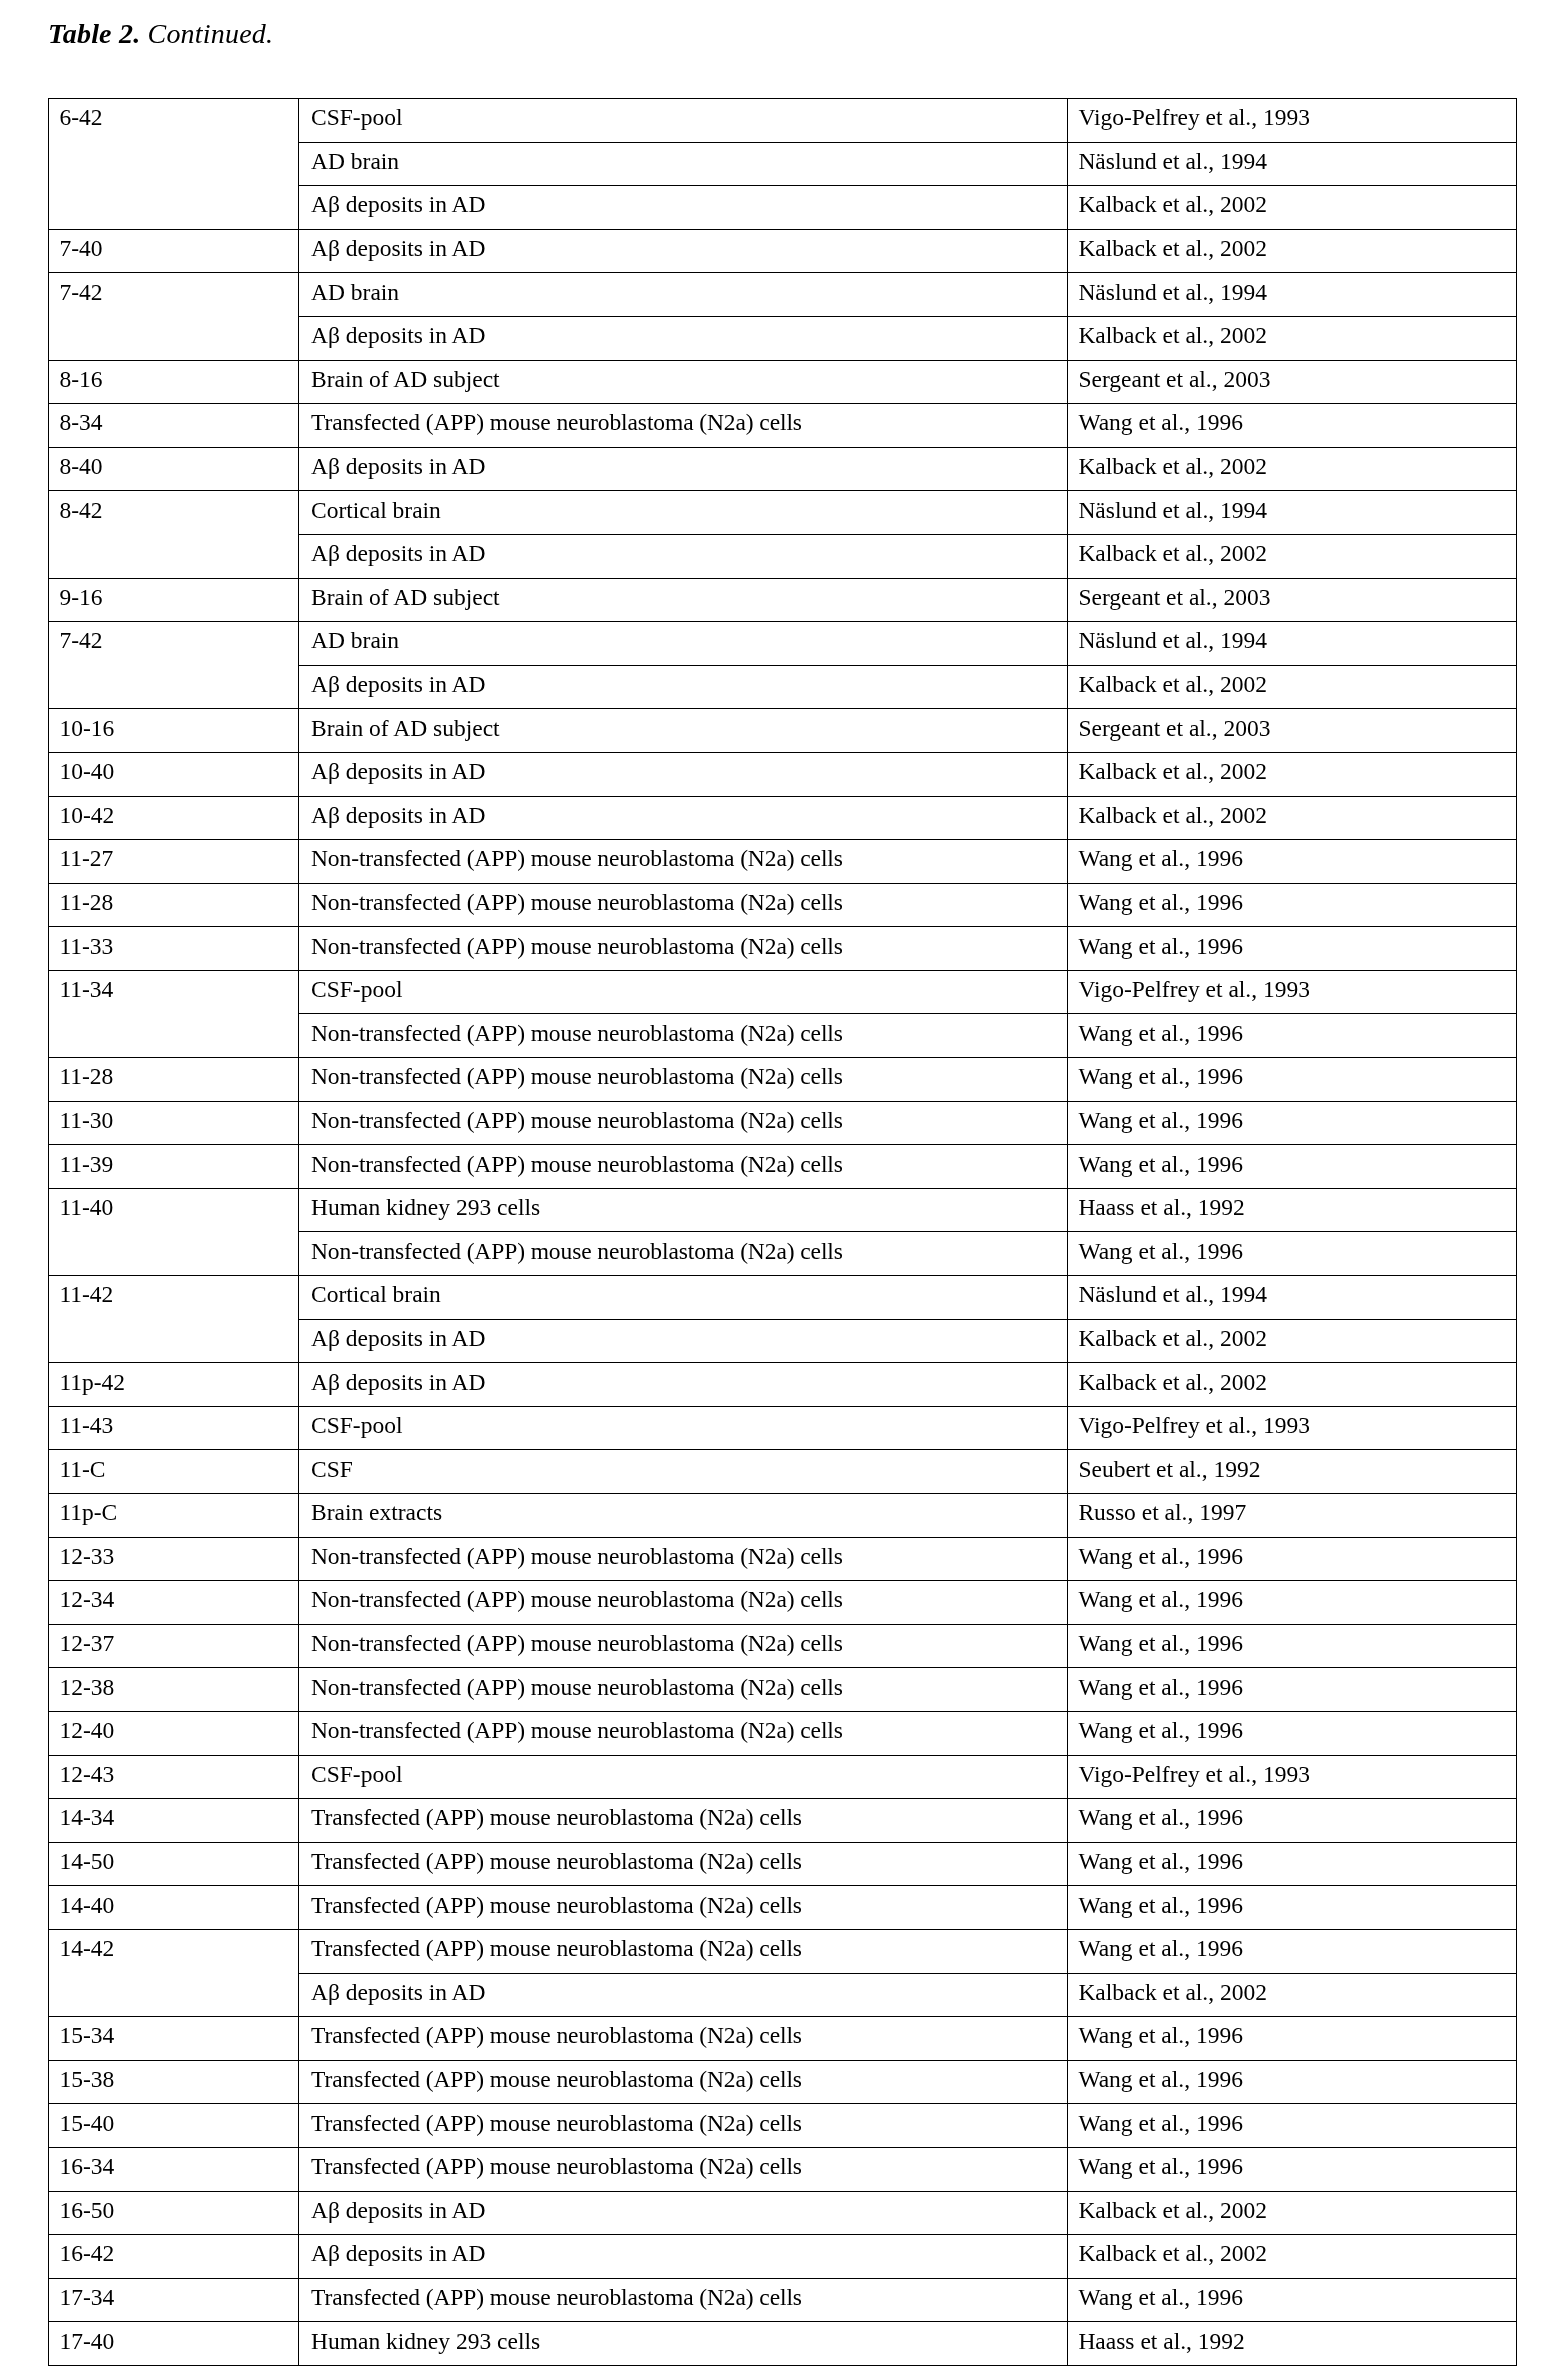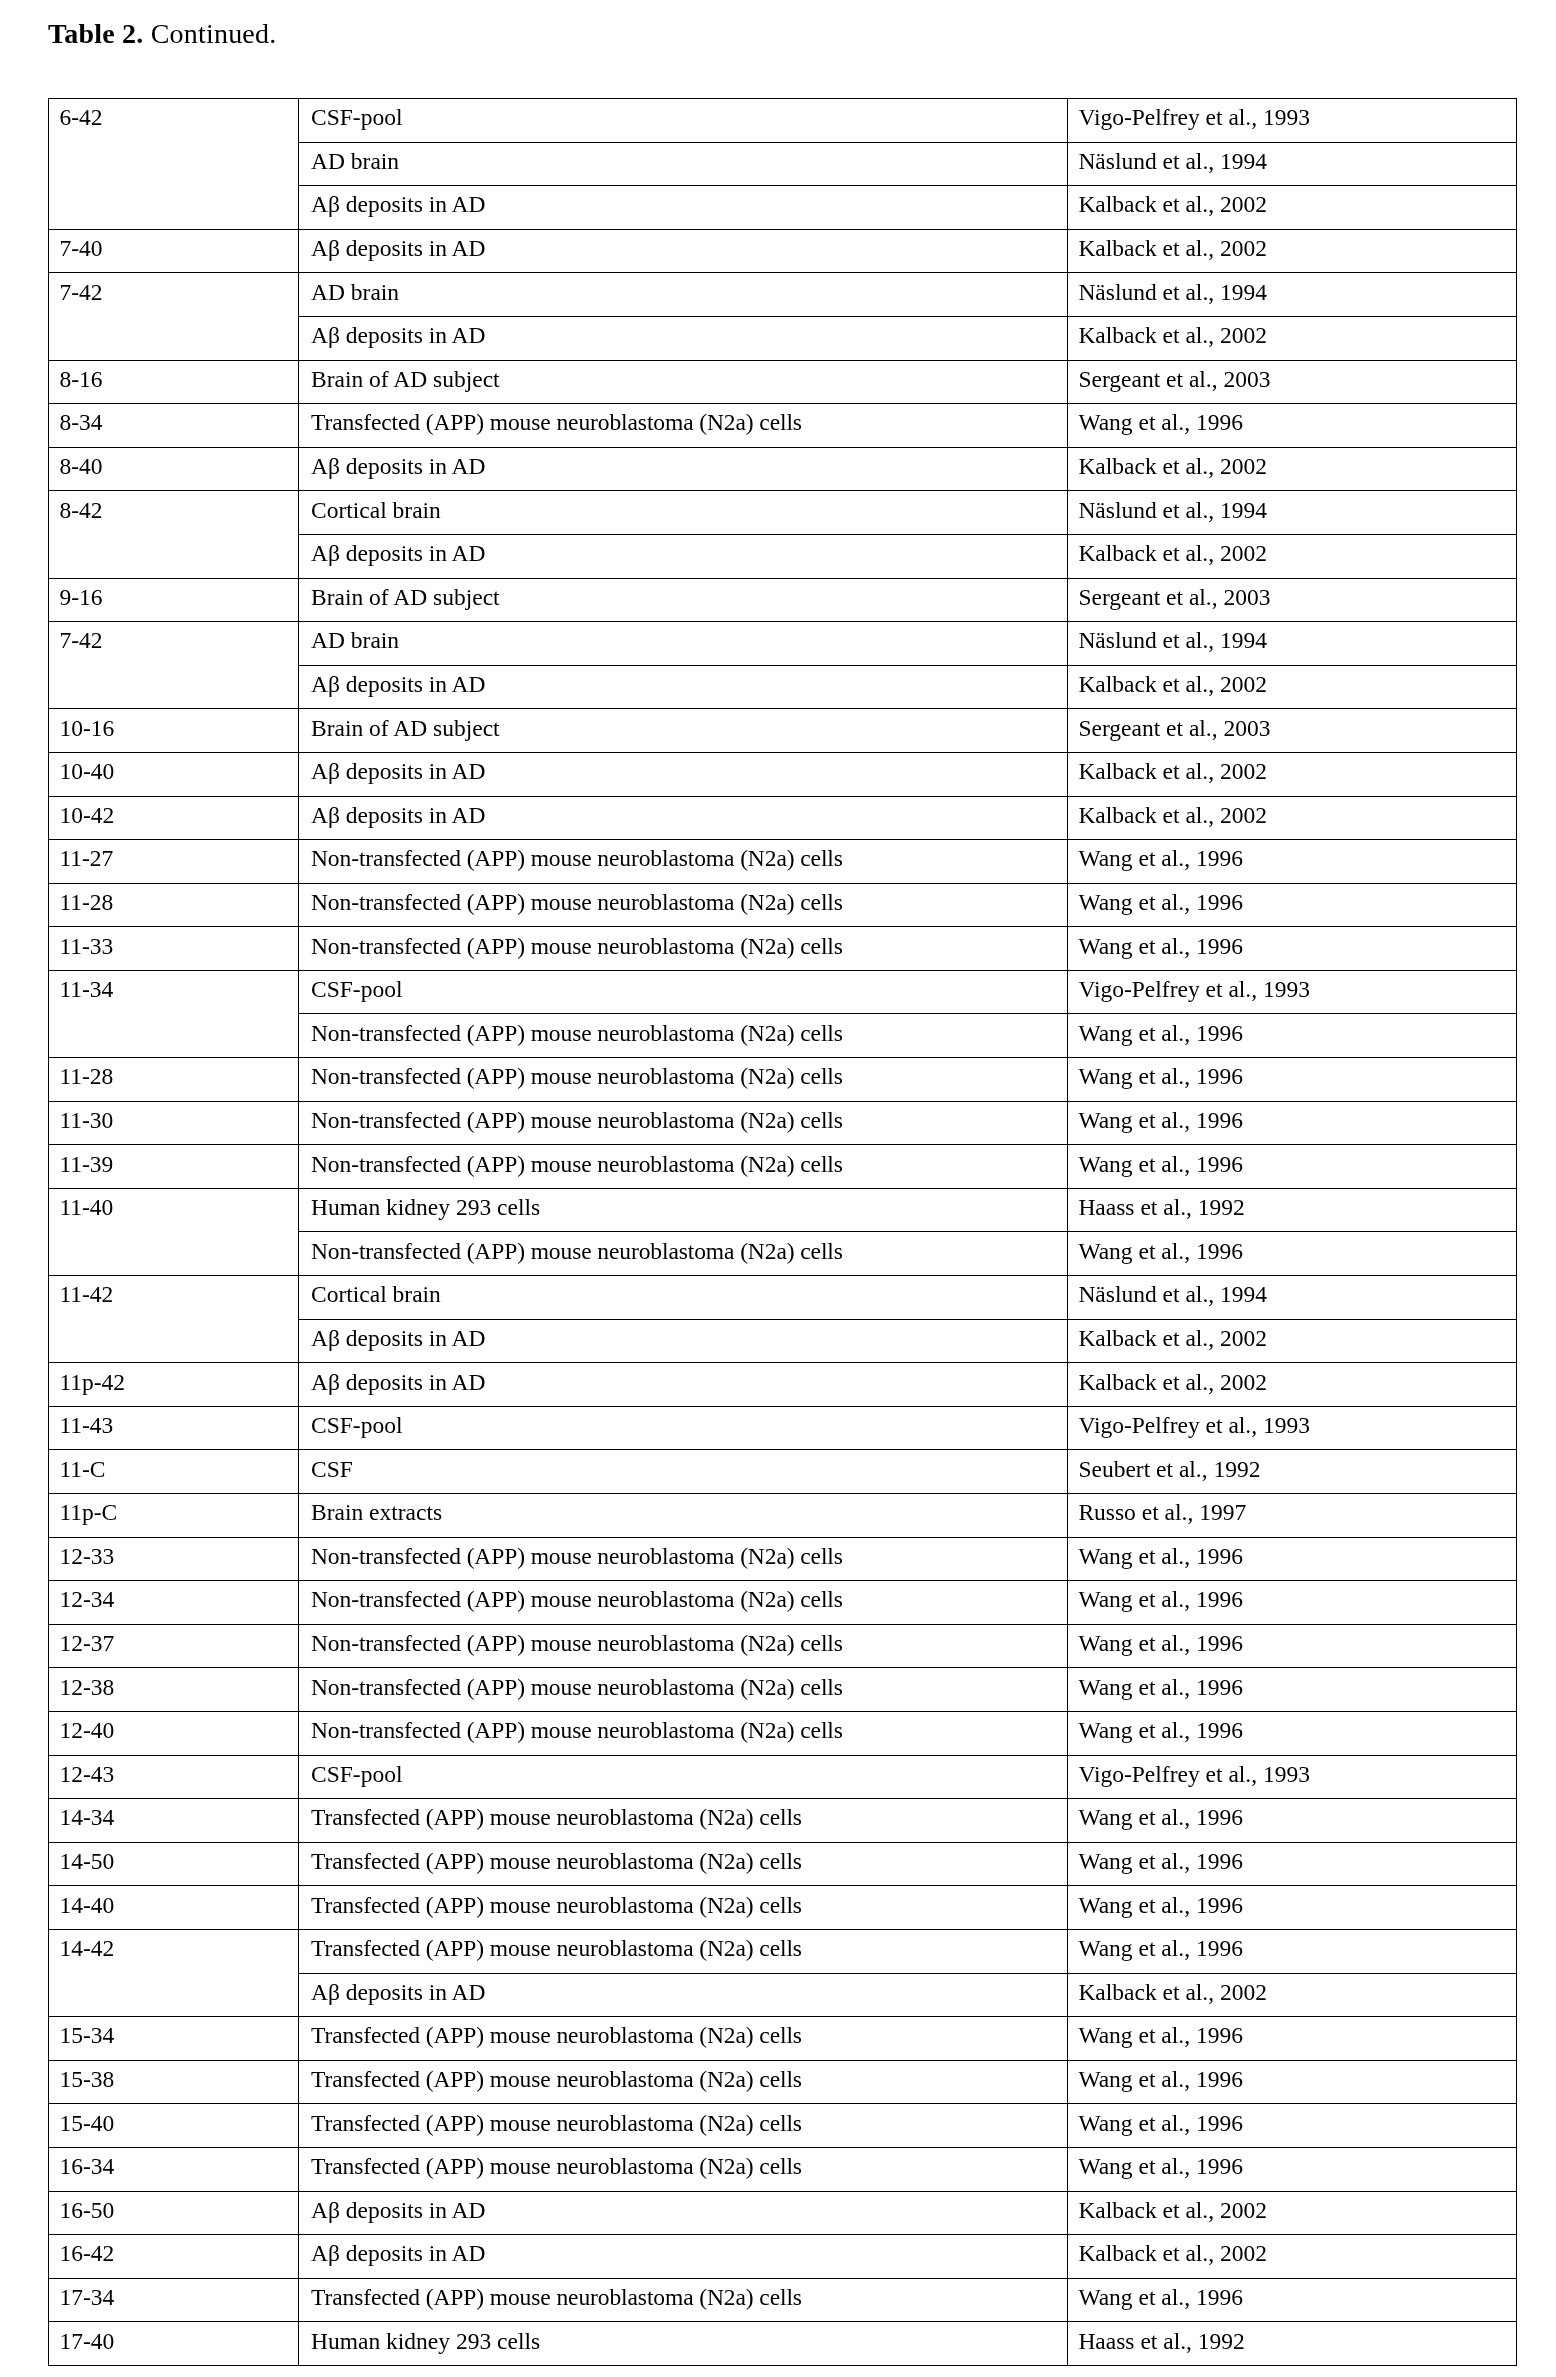--- a/index.html
+++ b/index.html
@@ -26,20 +26,21 @@
 
   
   #caption {
     position: absolute;
     left: 48px;
     top: 15.6px;
     font-size: 28px;
     line-height: 35px;
     white-space: nowrap;
     letter-spacing: 0.2px;
+    font-style: italic;
   }
   #caption .cap-bold {
     font-weight: bold;
   }
   #caption .cap-rest {
     font-weight: normal;
   }
 
   
   #table-wrap {

